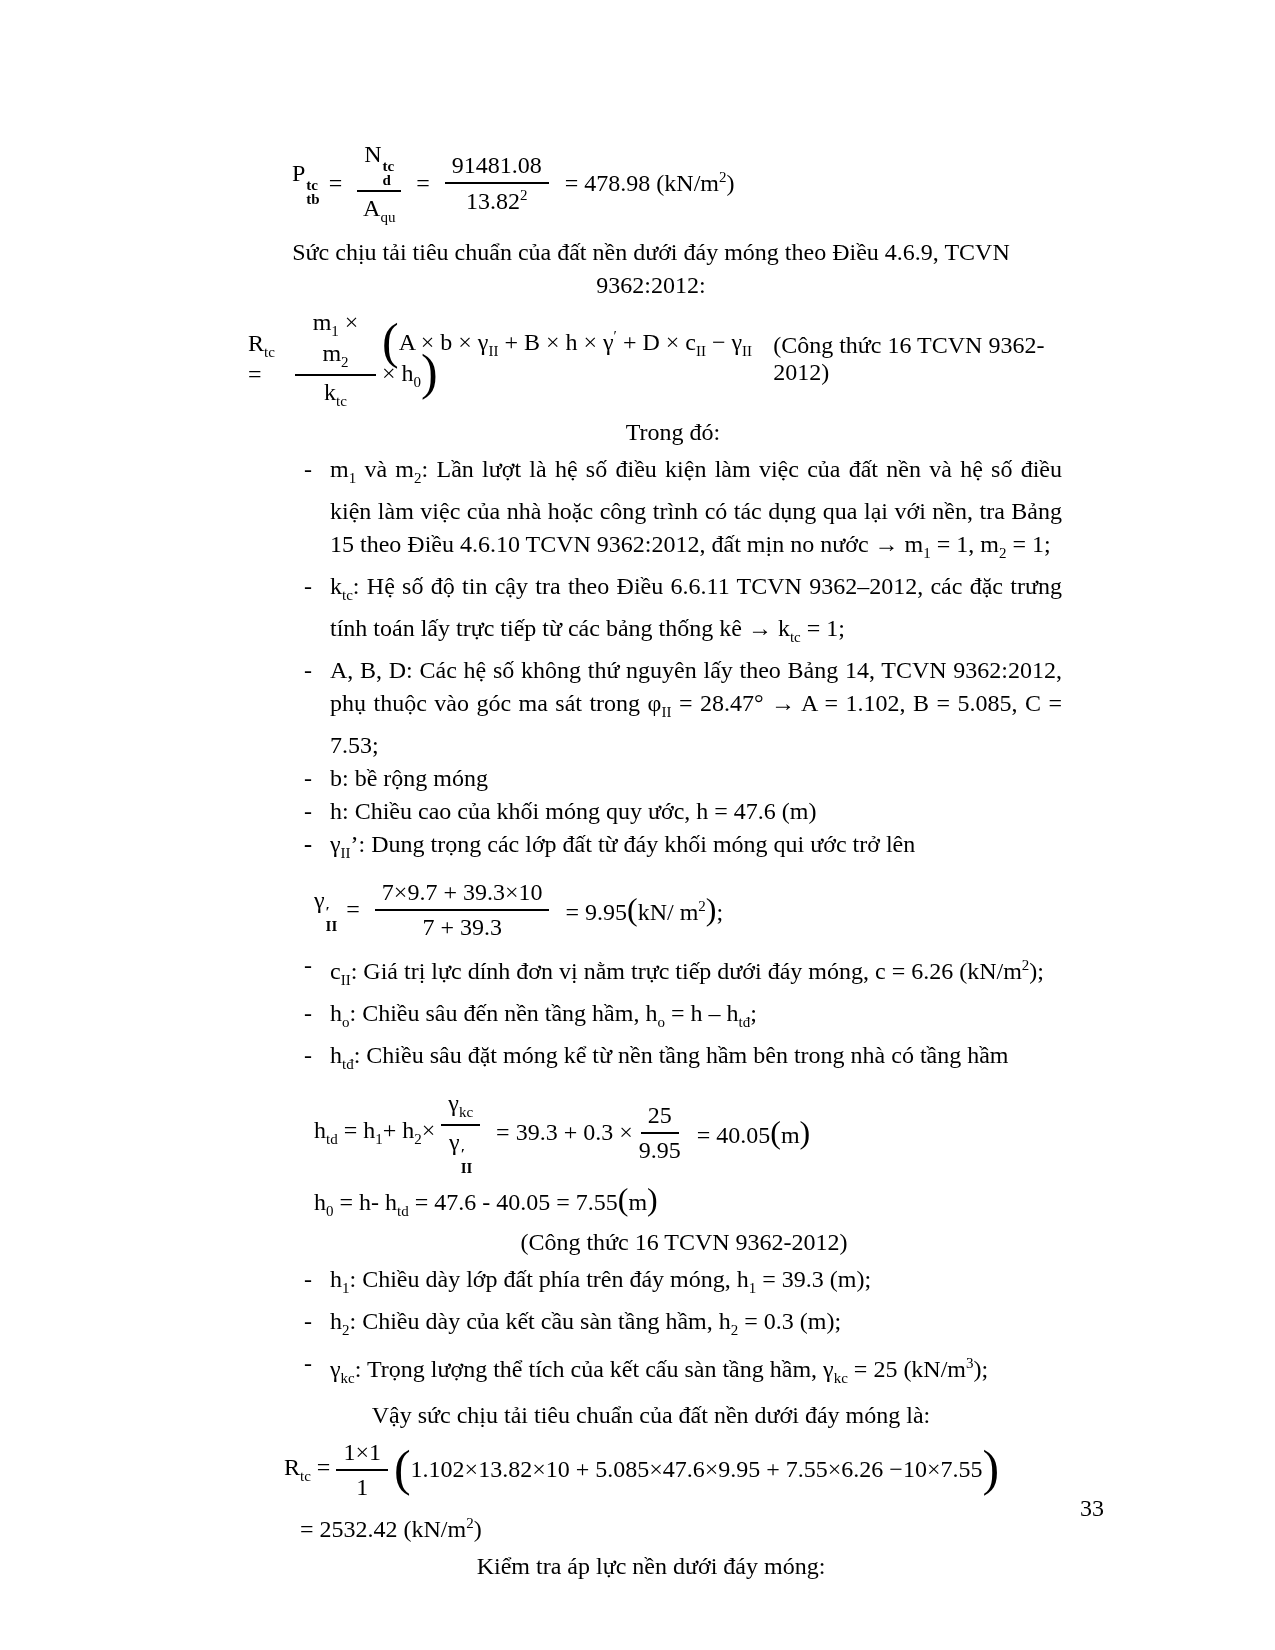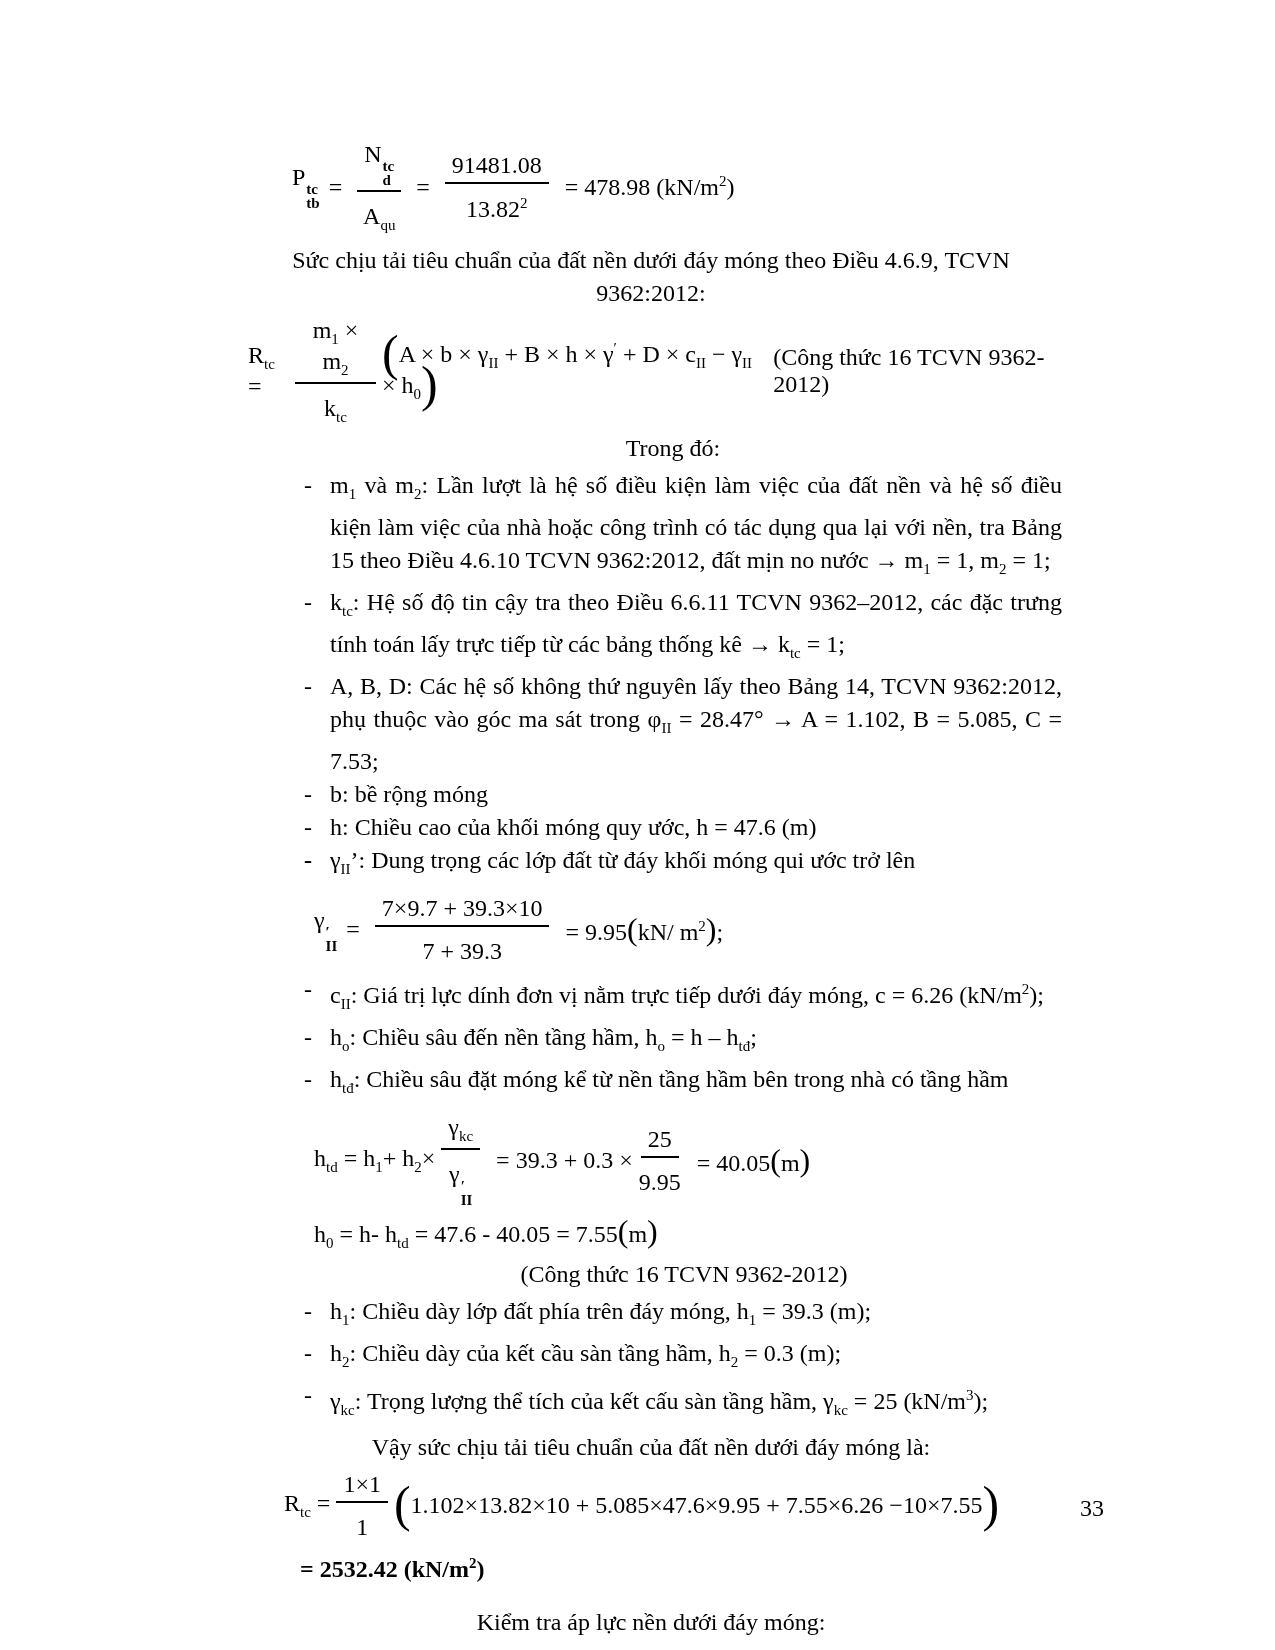--- a/index.html
+++ b/index.html
@@ -15,21 +15,21 @@
   .line { margin:0; line-height:33px; }
 
   
   .bullet { position:relative; padding-left:90px; text-align:justify; line-height:33px; margin:0; }
   .bullet .dash { position:absolute; left:64px; top:0; }
 
   
   .formula { display:flex; align-items:center; line-height:normal; }
   .frac { display:inline-flex; flex-direction:column; align-items:center; text-align:center; margin:0 6px; }
   .frac .num { display:block; padding:1px 7px 3px; border-bottom:2px solid #000; }
-  .frac .den { display:block; padding-top:11px; }
+  .frac .den { display:block; padding-top:3px; }
   .op { margin:0 9px; }
   .gap { margin-left:10px; }
   .fitem { white-space:nowrap; }
   .supsub { display:inline-flex; flex-direction:column; align-items:flex-start;
             font-size:15px; line-height:14px; vertical-align:-9px; margin-left:1px; font-weight:600; }
   .sub { font-size:15px; vertical-align:-6px; }
   .sup { font-size:15px; vertical-align:9px; }
   .paren { font-size:32px; font-weight:400; }
   .bigparen { font-size:50px; font-weight:400; line-height:0; display:inline-block; vertical-align:middle; transform:translateY(-3px); }
   .caption { line-height:33px; }
@@ -130,21 +130,21 @@
   <p>Vậy sức chịu tải tiêu chuẩn của đất nền dưới đáy móng là:</p>
 
   <div class="formula" style="margin-left:44px; margin-top:6px; margin-bottom:2px;">
     <span><span>R</span><span class="sub">tc</span><span> =</span></span>
     <span class="frac">
       <span class="num">1×1</span>
       <span class="den">1</span>
     </span>
     <span><span class="bigparen">(</span><span>1.102×13.82×10 + 5.085×47.6×9.95 + 7.55×6.26 −10×7.55</span><span class="bigparen">)</span></span>
   </div>
-  <div class="line" style="margin-left:60px; margin-top:6px; margin-bottom:20px;font-weight:bold;">
+  <div class="line" style="margin-left:60px; margin-top:6px; margin-bottom:4px;">
     <span><span>= 2532.42  (kN/m</span><span class="sup">2</span><span>)</span></span>
   </div>
 
   <p>Kiểm tra áp lực nền dưới đáy móng:</p>
 
 </div>
 
 <div class="pagenum">33</div>
 
 </body></html>

